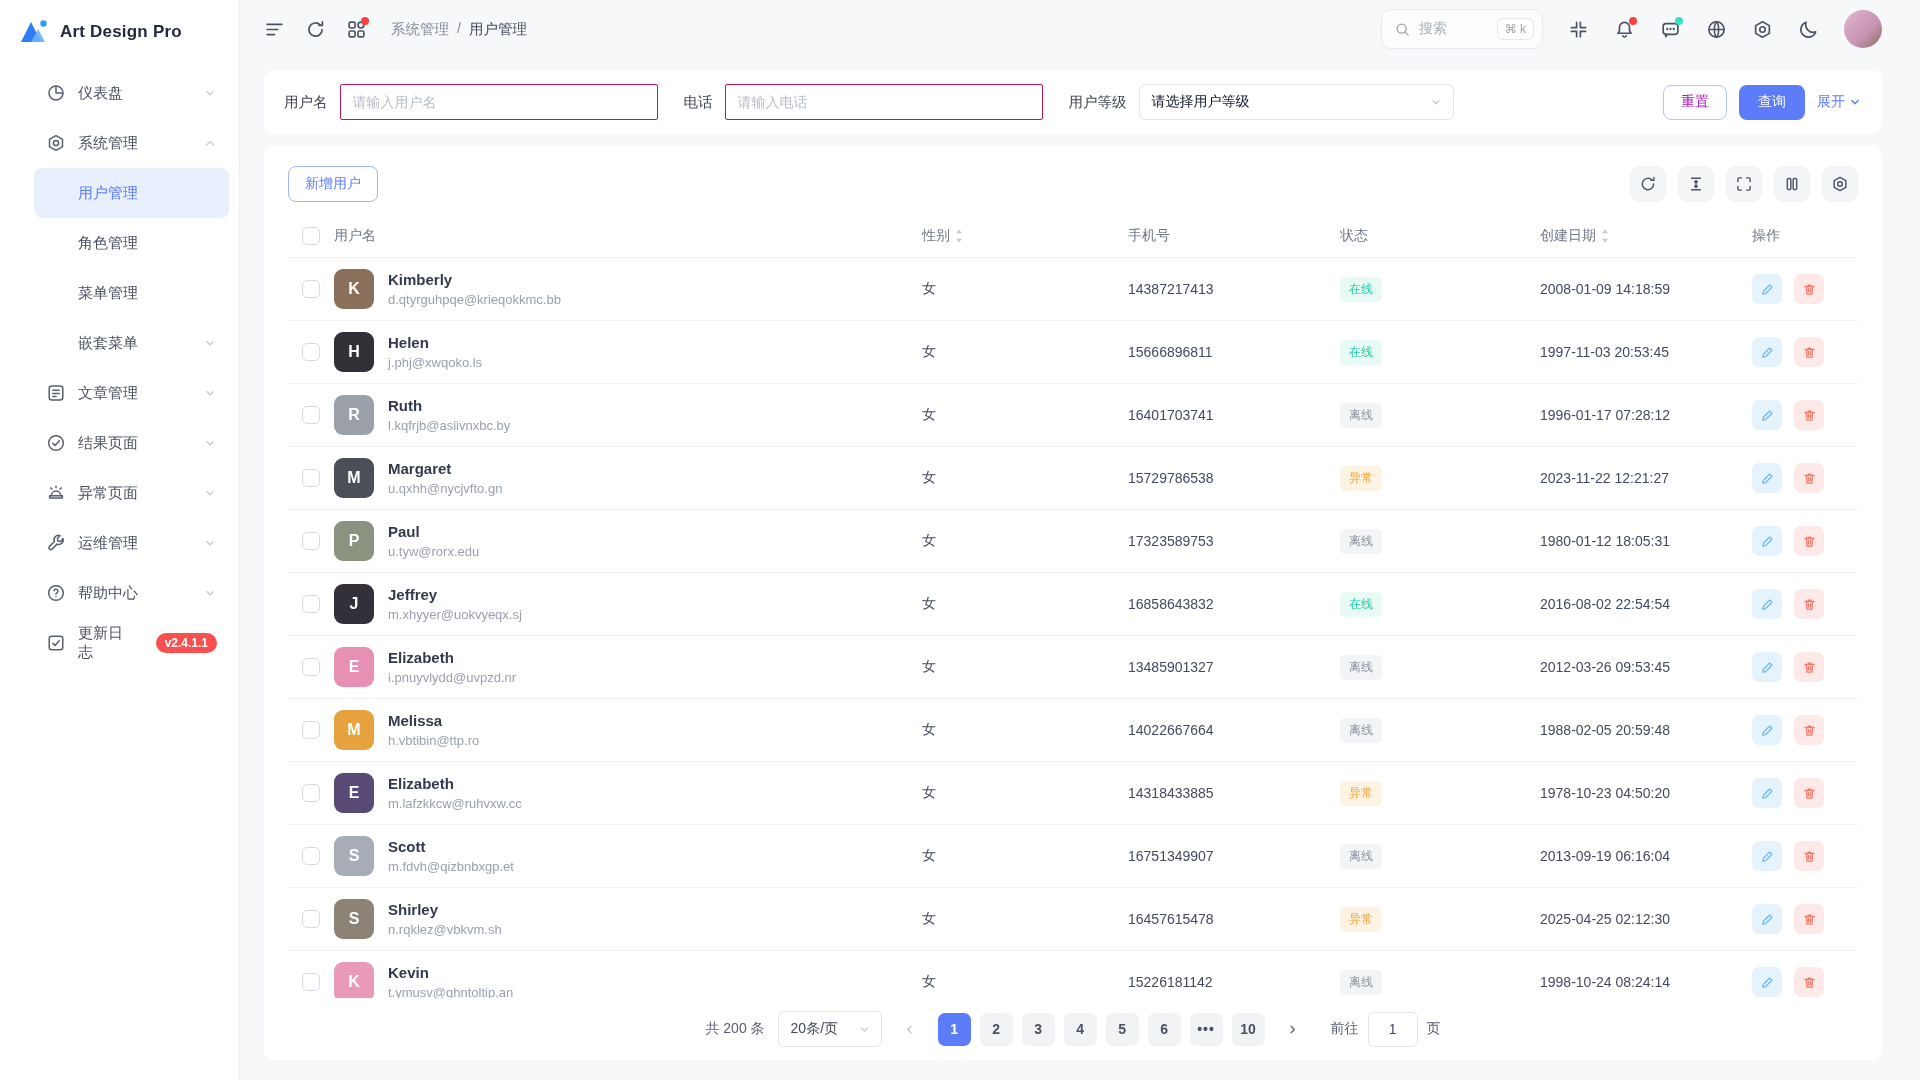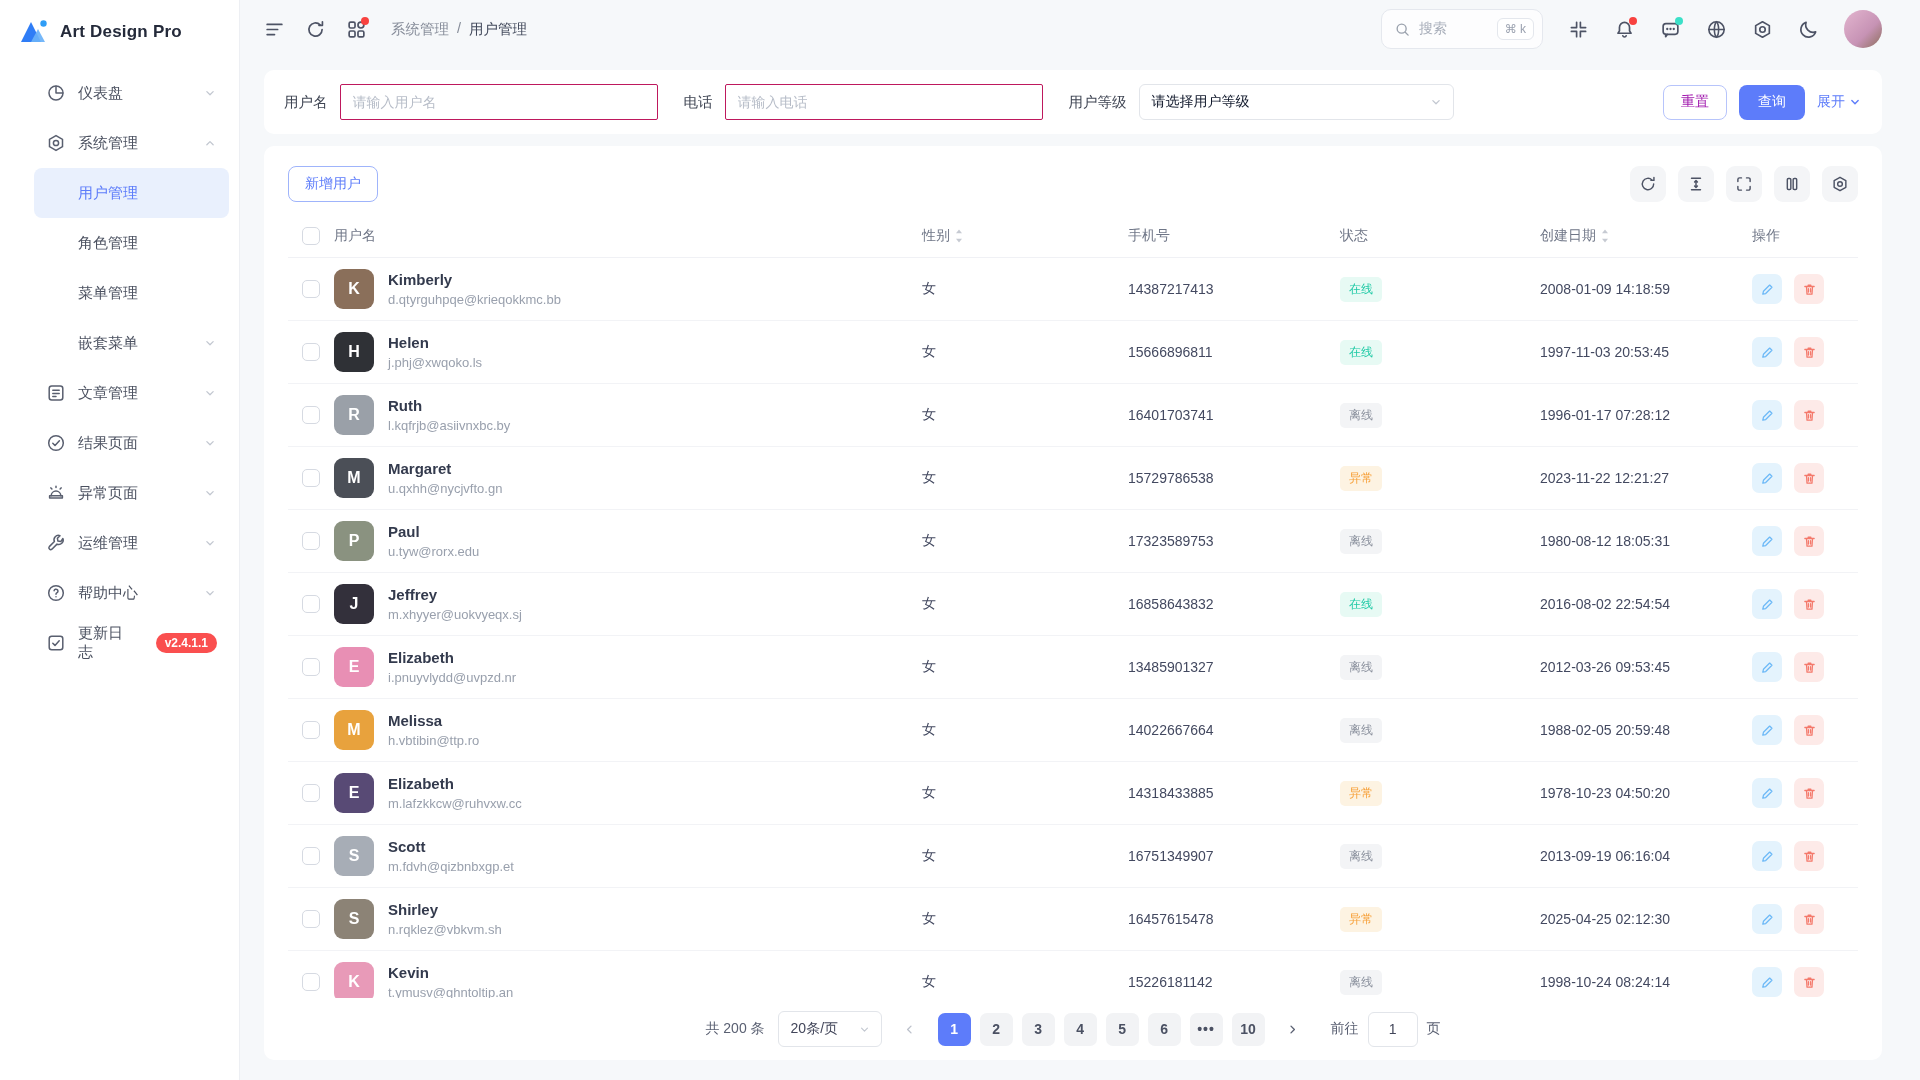--- a/index.html
+++ b/index.html
@@ -542,21 +542,21 @@
           <div class="c-user">
             <span class="avatar" style="background:#8a9280">P</span>
             <div>
               <div class="uname">Paul</div>
               <div class="uemail">u.tyw@rorx.edu</div>
             </div>
           </div>
           <div>女</div>
           <div>17323589753</div>
           <div><span class="badge offline">离线</span></div>
-          <div>1980-08-12 18:05:31</div>
+          <div>1980-01-12 18:05:31</div>
           <div><button class="act edit">
               <svg viewBox="0 0 20 20" fill="none" stroke="currentColor" stroke-width="1.7" stroke-linecap="round" stroke-linejoin="round">
                 <path d="M12.9 4.1l3 3L7.6 15.4l-3.9.9.9-3.9z"></path>
               </svg>
             </button><button class="act del">
               <svg viewBox="0 0 20 20" fill="none" stroke="currentColor" stroke-width="1.7" stroke-linecap="round" stroke-linejoin="round">
                 <path d="M3.8 6h12.4M8.2 6V4.2h3.6V6M6 6l.7 10.2h6.6L14 6M8.6 9v4.4M11.4 9v4.4"></path>
               </svg>
             </button></div>
         </div>

